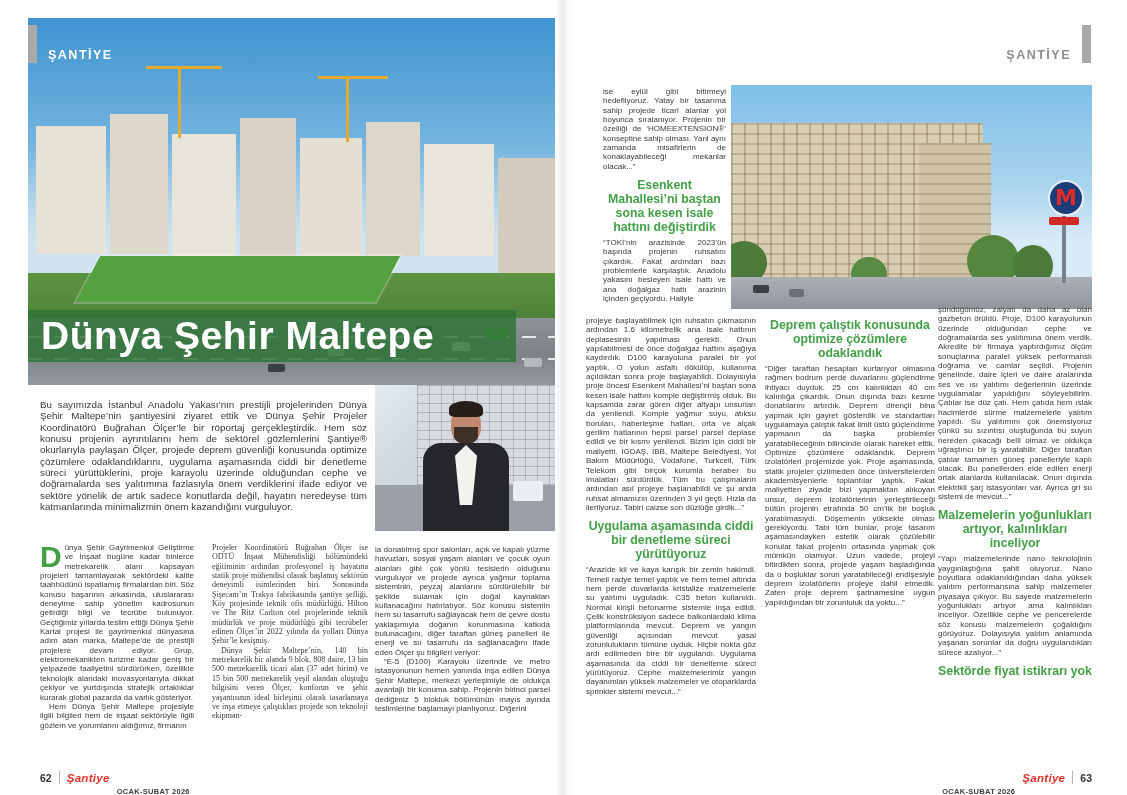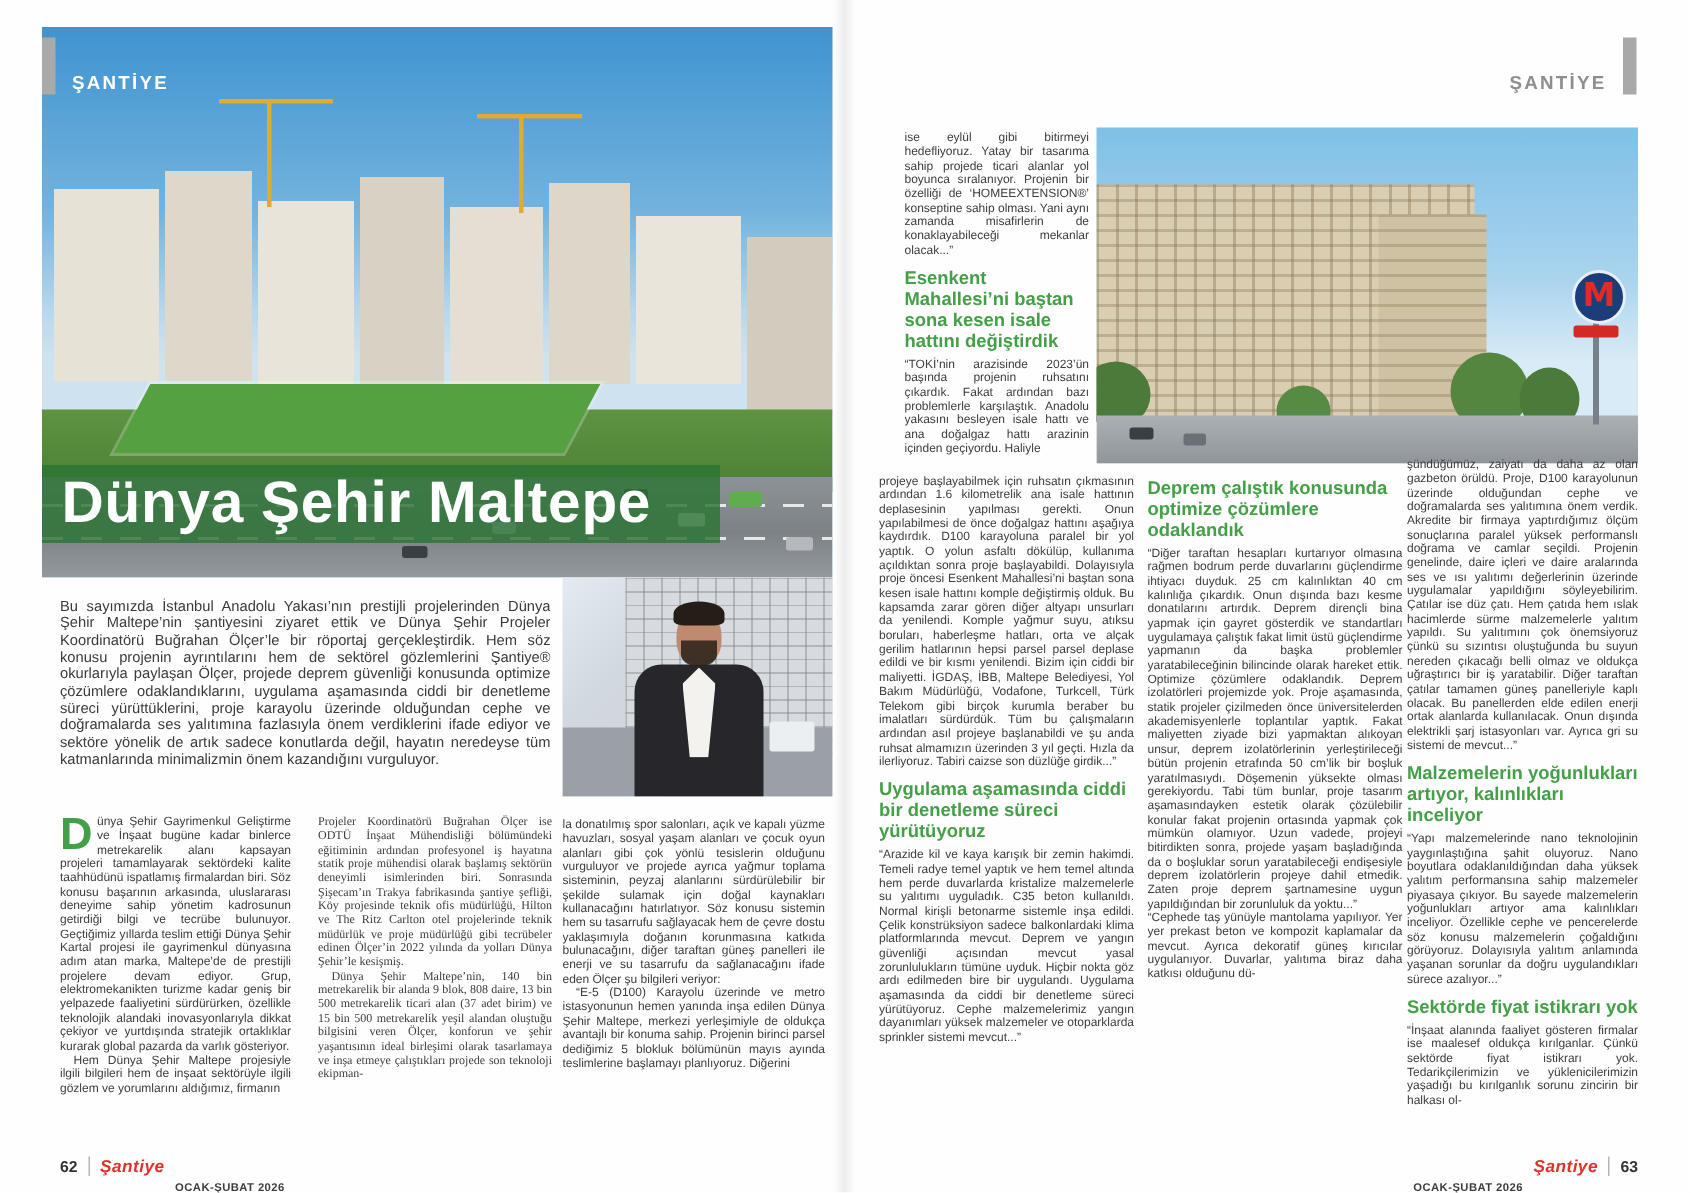--- a/index.html
+++ b/index.html
@@ -23,21 +23,21 @@
   .blk{position:absolute;}
   .win-tex{background-image:repeating-linear-gradient(to bottom,rgba(90,85,75,0.22) 0 2px,rgba(0,0,0,0) 2px 6px);}
   .green-band{position:absolute;left:0;top:255px;width:527px;height:55px;background:linear-gradient(to bottom,#5d9440,#4c7f36);}
   .green-deck{position:absolute;left:60px;top:238px;width:300px;height:46px;background:#55a141;transform:skewX(-28deg);box-shadow:0 0 0 2px rgba(255,255,255,0.25);}
   .road-left{position:absolute;left:0;top:300px;width:527px;height:67px;background:linear-gradient(to bottom,#8d9296 0%,#7d8287 55%,#94999d 100%);}
   .lane{position:absolute;height:2px;background-image:repeating-linear-gradient(to right,#e8e8e8 0 14px,rgba(0,0,0,0) 14px 26px);}
   .car{position:absolute;border-radius:2px;}
   .crane-mast{position:absolute;width:3px;background:#e2aa2e;}
   .crane-jib{position:absolute;height:3px;background:#e2aa2e;}
 
-  .title-banner{position:absolute;left:0;top:292px;width:452px;height:52px;
+  .title-banner{position:absolute;left:0;top:292px;width:488px;height:52px;
                 background:rgba(44,116,52,0.82);display:flex;align-items:center;z-index:4;}
   .title-banner h1{margin:0;padding:0 0 0 13px;color:#ffffff;font-size:39px;font-weight:bold;letter-spacing:0.5px;}
 
   
   .intro{position:absolute;left:40px;top:399px;width:327px;height:138px;
          font-size:9.8px;line-height:11.35px;text-align:justify;color:#3a3a3a;overflow:hidden;}
 
   
   .portrait{position:absolute;left:375px;top:385px;width:180px;height:146px;overflow:hidden;
             background:linear-gradient(135deg,#e3ebf1 0%,#d2d9de 30%,#c9cfd4 100%);}
@@ -83,21 +83,21 @@
   .r-road{position:absolute;left:0;top:192px;width:361px;height:32px;background:linear-gradient(to bottom,#aab0b4,#8f959a);}
   .metro-pole{position:absolute;left:331px;top:126px;width:4px;height:72px;background:#78808a;}
   .metro-circle{position:absolute;left:317px;top:95px;width:32px;height:32px;border-radius:50%;
                 background:#1b3d7a;border:2px solid #e8eef5;display:flex;align-items:center;justify-content:center;}
   .metro-m{color:#e02b27;font-size:22px;font-weight:bold;line-height:1;font-family:"DejaVu Sans",sans-serif;}
   .metro-sub{position:absolute;left:318px;top:132px;width:30px;height:8px;background:#d22a25;border-radius:2px;}
 
   
   .rcol{position:absolute;font-size:8px;line-height:9.35px;text-align:justify;color:#3c3c3c;overflow:hidden;}
   .rcol p{margin:0;}
-  .rcol h3{margin:7px 0 4px 0;color:#43a047;font-size:12.3px;line-height:14px;font-weight:bold;text-align:left;}
+  .rcol h3{margin:7px 0 4px 0;color:#43a047;font-size:12.3px;line-height:14px;font-weight:bold;text-align:center;}
   .rcol h3.first{margin-top:0;}
   .rcol1-top{left:603px;top:87px;width:123px;height:228px;}
   .rcol1-bottom{left:586px;top:316px;width:170px;height:440px;}
   .rcol2{left:765px;top:318px;width:170px;height:438px;}
   .rcol3{left:938px;top:305px;width:154px;height:448px;}
 </style>
 </head>
 <body>
 
 <div class="spread">
@@ -208,29 +208,27 @@
 
   <div class="rcol rcol1-bottom">
     <p>projeye başlayabilmek için ruhsatın çıkmasının ardından 1.6 kilometrelik ana isale hattının deplasesinin yapılması gerekti. Onun yapılabilmesi de önce doğalgaz hattını aşağıya kaydırdık. D100 karayoluna paralel bir yol yaptık. O yolun asfaltı dökülüp, kullanıma açıldıktan sonra proje başlayabildi. Dolayısıyla proje öncesi Esenkent Mahallesi’ni baştan sona kesen isale hattını komple değiştirmiş olduk. Bu kapsamda zarar gören diğer altyapı unsurları da yenilendi. Komple yağmur suyu, atıksu boruları, haberleşme hatları, orta ve alçak gerilim hatlarının hepsi parsel parsel deplase edildi ve bir kısmı yenilendi. Bizim için ciddi bir maliyetti. İGDAŞ, İBB, Maltepe Belediyesi, Yol Bakım Müdürlüğü, Vodafone, Turkcell, Türk Telekom gibi birçok kurumla beraber bu imalatları sürdürdük. Tüm bu çalışmaların ardından asıl projeye başlanabildi ve şu anda ruhsat almamızın üzerinden 3 yıl geçti. Hızla da ilerliyoruz. Tabiri caizse son düzlüğe girdik...”</p>
     <h3>Uygulama aşamasında ciddi bir denetleme süreci yürütüyoruz</h3>
     <p>“Arazide kil ve kaya karışık bir zemin hakimdi. Temeli radye temel yaptık ve hem temel altında hem perde duvarlarda kristalize malzemelerle su yalıtımı uyguladık. C35 beton kullanıldı. Normal kirişli betonarme sistemle inşa edildi. Çelik konstrüksiyon sadece balkonlardaki klima platformlarında mevcut. Deprem ve yangın güvenliği açısından mevcut yasal zorunlulukların tümüne uyduk. Hiçbir nokta göz ardı edilmeden bire bir uygulandı. Uygulama aşamasında da ciddi bir denetleme süreci yürütüyoruz. Cephe malzemelerimiz yangın dayanımları yüksek malzemeler ve otoparklarda sprinkler sistemi mevcut...”</p>
   </div>
 
   <div class="rcol rcol2">
     <h3 class="first">Deprem çalıştık konusunda optimize çözümlere odaklandık</h3>
     <p>“Diğer taraftan hesapları kurtarıyor olmasına rağmen bodrum perde duvarlarını güçlendirme ihtiyacı duyduk. 25 cm kalınlıktan 40 cm kalınlığa çıkardık. Onun dışında bazı kesme donatılarını artırdık. Deprem dirençli bina yapmak için gayret gösterdik ve standartları uygulamaya çalıştık fakat limit üstü güçlendirme yapmanın da başka problemler yaratabileceğinin bilincinde olarak hareket ettik. Optimize çözümlere odaklandık. Deprem izolatörleri projemizde yok. Proje aşamasında, statik projeler çizilmeden önce üniversitelerden akademisyenlerle toplantılar yaptık. Fakat maliyetten ziyade bizi yapmaktan alıkoyan unsur, deprem izolatörlerinin yerleştirileceği bütün projenin etrafında 50 cm’lik bir boşluk yaratılmasıydı. Döşemenin yüksekte olması gerekiyordu. Tabi tüm bunlar, proje tasarım aşamasındayken estetik olarak çözülebilir konular fakat projenin ortasında yapmak çok mümkün olamıyor. Uzun vadede, projeyi bitirdikten sonra, projede yaşam başladığında da o boşluklar sorun yaratabileceği endişesiyle deprem izolatörlerin projeye dahil etmedik. Zaten proje deprem şartnamesine uygun yapıldığından bir zorunluluk da yoktu...”</p>
-    <p>“Cephede taş yünüyle mantolama yapılıyor. Yer yer prekast beton ve kompozit kaplamalar da mevcut. Ayrıca dekoratif güneş kırıcılar uygulanıyor. Duvarlar, yalıtıma biraz daha katkısı olduğunu dü-</p>
   </div>
 
   <div class="rcol rcol3">
     <p>şündüğümüz, zaiyatı da daha az olan gazbeton örüldü. Proje, D100 karayolunun üzerinde olduğundan cephe ve doğramalarda ses yalıtımına önem verdik. Akredite bir firmaya yaptırdığımız ölçüm sonuçlarına paralel yüksek performanslı doğrama ve camlar seçildi. Projenin genelinde, daire içleri ve daire aralarında ses ve ısı yalıtımı değerlerinin üzerinde uygulamalar yapıldığını söyleyebilirim. Çatılar ise düz çatı. Hem çatıda hem ıslak hacimlerde sürme malzemelerle yalıtım yapıldı. Su yalıtımını çok önemsiyoruz çünkü su sızıntısı oluştuğunda bu suyun nereden çıkacağı belli olmaz ve oldukça uğraştırıcı bir iş yaratabilir. Diğer taraftan çatılar tamamen güneş panelleriyle kaplı olacak. Bu panellerden elde edilen enerji ortak alanlarda kullanılacak. Onun dışında elektrikli şarj istasyonları var. Ayrıca gri su sistemi de mevcut...”</p>
     <h3>Malzemelerin yoğunlukları artıyor, kalınlıkları inceliyor</h3>
     <p>“Yapı malzemelerinde nano teknolojinin yaygınlaştığına şahit oluyoruz. Nano boyutlara odaklanıldığından daha yüksek yalıtım performansına sahip malzemeler piyasaya çıkıyor. Bu sayede malzemelerin yoğunlukları artıyor ama kalınlıkları inceliyor. Özellikle cephe ve pencerelerde söz konusu malzemelerin çoğaldığını görüyoruz. Dolayısıyla yalıtım anlamında yaşanan sorunlar da doğru uygulandıkları sürece azalıyor...”</p>
     <h3>Sektörde fiyat istikrarı yok</h3>
-    <p>“İnşaat alanında faaliyet gösteren firmalar ise maalesef oldukça kırılganlar. Çünkü sektörde fiyat istikrarı yok. Tedarikçilerimizin ve yüklenicilerimizin yaşadığı bu kırılganlık sorunu zincirin bir halkası ol-</p>
   </div>
 
   <div class="footer footer-right">
     <span class="issue">OCAK-ŞUBAT 2026</span>
     <span class="brand">Şantiye</span>
     <span class="footer-sep"></span>
     <span class="pagenum">63</span>
   </div>
 
 </div>

